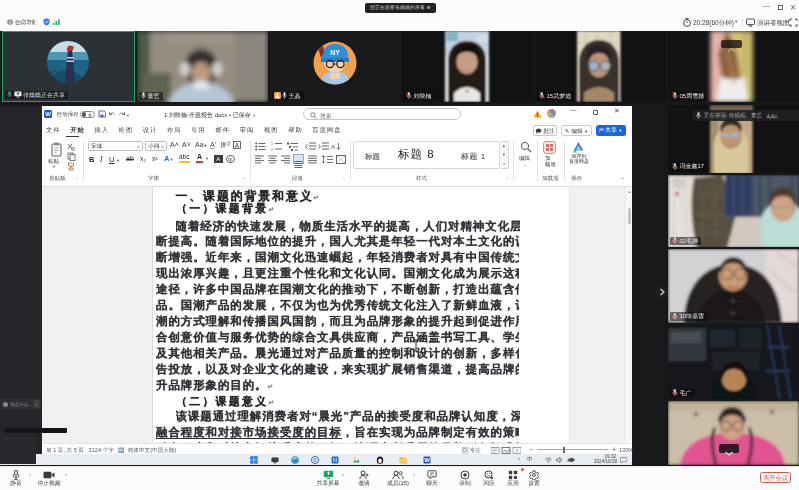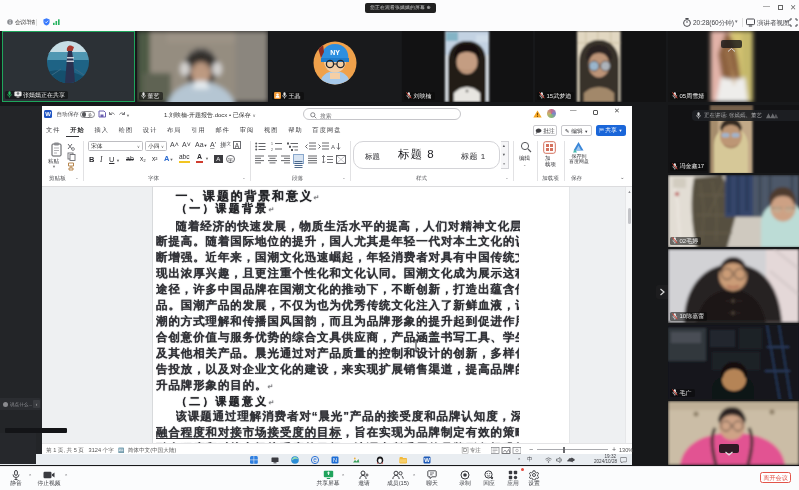--- a/index.html
+++ b/index.html
@@ -394,21 +394,21 @@
               <path d="M1.5 1v7M0 2l1.5-1.5L3 2M0 6.5 1.5 8 3 6.5M5 1.5h6M5 4.5h6M5 7.5h6" stroke="#55565a" stroke-width=".8" fill="none"></path>
             </svg>
         <svg class="abs" style="left:294px;top:17px" width="10" height="9" viewBox="0 0 10 9">
               <path d="M1 1 9 8M1 8 9 1" stroke="#b8b8bc" stroke-width=".8"></path>
               <rect x="0.5" y="0.5" width="9" height="8" fill="none" stroke="#55565a" stroke-width=".9"></rect>
             </svg>
         <div class="gl" style="left:250px;top:37px;">段落</div>
             <div class="abs" style="left:300px;top:37.5px;font-size:4.5px;color:#8a8a8e;">⌄</div>
         <div class="sep" style="left:308px;"></div>
 
-        <div class="abs" style="left:311px;top:3.5px;width:147px;height:28px;border:0.8px solid #d4d4d8;border-radius:10px;background:#fff;">
+        <div class="abs" style="left:311px;top:3.5px;width:147px;height:28px;border:0.8px solid #d4d4d8;border-radius:2px;background:#fff;">
           <span style="position:absolute;left:11px;top:10px;font-size:7.5px;color:#2c2c30;">标题</span>
           <span style="position:absolute;left:44px;top:4.5px;font-size:11.5px;color:#1c1c20;letter-spacing:1px;">标题 8</span>
           <span style="position:absolute;left:107px;top:9px;font-size:8px;color:#2c2c30;letter-spacing:0.5px;">标题 1</span>
         </div>
         <div class="abs" style="left:458.5px;top:3.5px;width:8px;height:28px;border:0.8px solid #d4d4d8;border-left:none;background:#f6f6f8;font-size:3.8px;color:#55565a;text-align:center;line-height:9px;">▲<br>▼<br>≡</div>
         <div class="gl" style="left:374px;top:37px;">样式</div>
             <div class="abs" style="left:463px;top:37.5px;font-size:4.5px;color:#8a8a8e;">⌄</div>
         <div class="sep" style="left:471px;"></div>
 
         <svg class="abs" style="left:478px;top:3px" width="12" height="12" viewBox="0 0 12 12">

